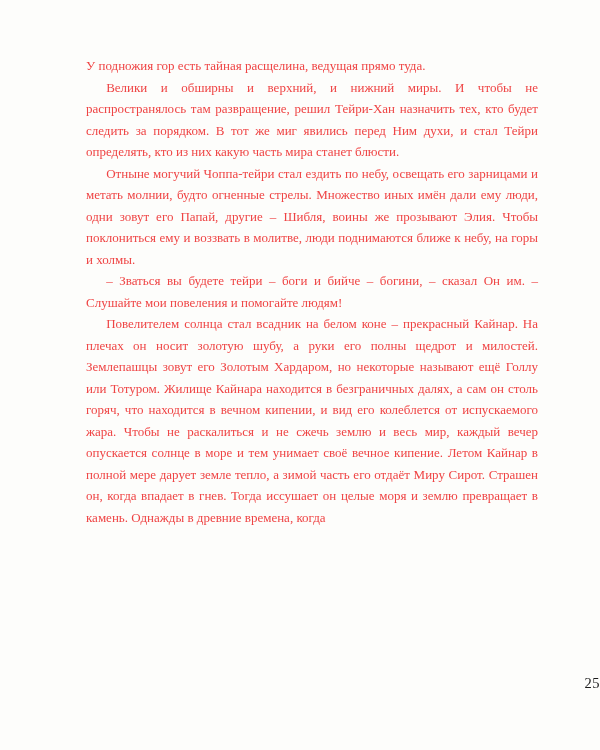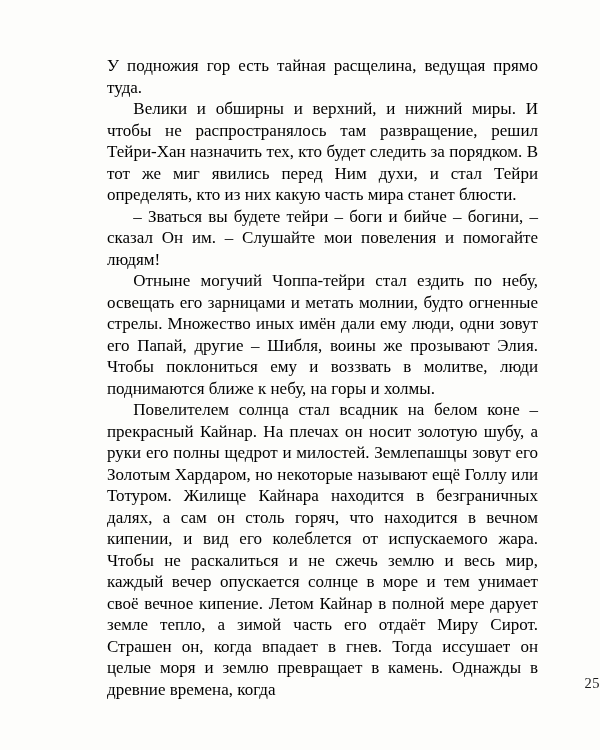--- a/index.html
+++ b/index.html
@@ -16,27 +16,26 @@
   }
   .page {
     position: relative;
     width: 600px;
     height: 750px;
     box-sizing: border-box;
     padding: 55px 62px 0 86px;
     background: #fdfdfb;
   }
   .body-text {
-    font-size: 17px;
+    font-size: 13px;
     line-height: 21.5px;
     text-align: justify;
     text-justify: inter-word;
     hyphens: manual;
-    color: #000000;
-    margin-left: 21px;
+    color: #ef4444;
   }
   .body-text p {
     margin: 0;
     text-indent: 1.55em;
   }
   .body-text p.no-indent {
     text-indent: 0;
   }
   .page-number {
     position: absolute;
@@ -49,18 +48,18 @@
     letter-spacing: 0.5px;
   }
 </style>
 </head>
 <body>
 
 <div class="page">
   <div class="body-text">
     <p class="no-indent">У подножия гор есть тайная расщелина, ведущая прямо туда.</p>
     <p>Велики и обширны и верхний, и нижний миры. И чтобы не распространялось там развращение, решил Тейри-Хан назначить тех, кто будет следить за порядком. В тот же миг явились перед Ним духи, и стал Тейри определять, кто из них какую часть мира станет блюсти.</p>
+    <p>Отныне могучий Чоппа-тейри стал ездить по небу, освещать его зарницами и метать молнии, будто огненные стрелы. Множество иных имён дали ему люди, одни зовут его Папай, другие – Шибля, воины же прозывают Элия. Чтобы поклониться ему и воззвать в молитве, люди поднимаются ближе к небу, на горы и холмы.</p>
     <p>– Зваться вы будете тейри – боги и бийче – богини, – сказал Он им. – Слушайте мои повеления и помогайте людям!</p>
-    <p>Отныне могучий Чоппа-тейри стал ездить по небу, освещать его зарницами и метать молнии, будто огненные стрелы. Множество иных имён дали ему люди, одни зовут его Папай, другие – Шибля, воины же прозывают Элия. Чтобы поклониться ему и воззвать в молитве, люди поднимаются ближе к небу, на горы и холмы.</p>
     <p>Повелителем солнца стал всадник на белом коне – прекрасный Кайнар. На плечах он носит золотую шубу, а руки его полны щедрот и милостей. Землепашцы зовут его Золотым Хардаром, но некоторые называют ещё Голлу или Тотуром. Жилище Кайнара находится в безграничных далях, а сам он столь горяч, что находится в вечном кипении, и вид его колеблется от испускаемого жара. Чтобы не раскалиться и не сжечь землю и весь мир, каждый вечер опускается солнце в море и тем унимает своё вечное кипение. Летом Кайнар в полной мере дарует земле тепло, а зимой часть его отдаёт Миру Сирот. Страшен он, когда впадает в гнев. Тогда иссушает он целые моря и землю превращает в камень. Однажды в древние времена, когда</p>
   </div>
   <div class="page-number">25</div>
 </div>
 
 </body></html>

